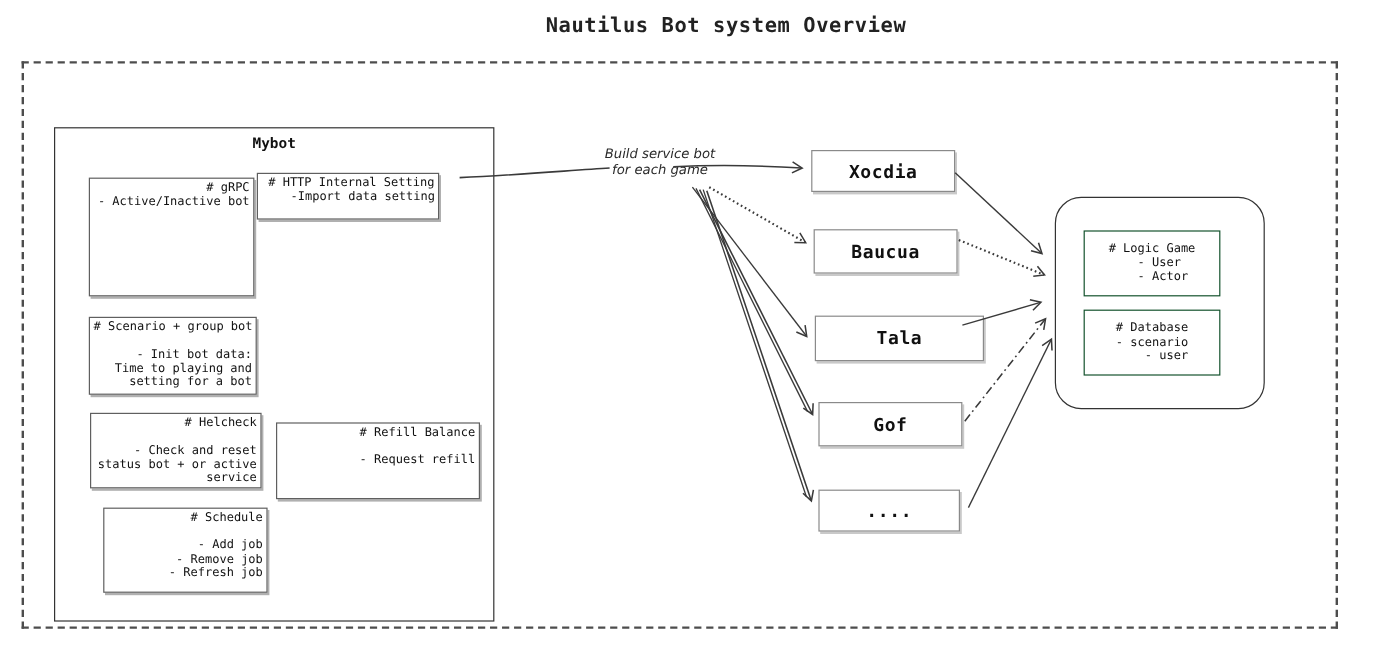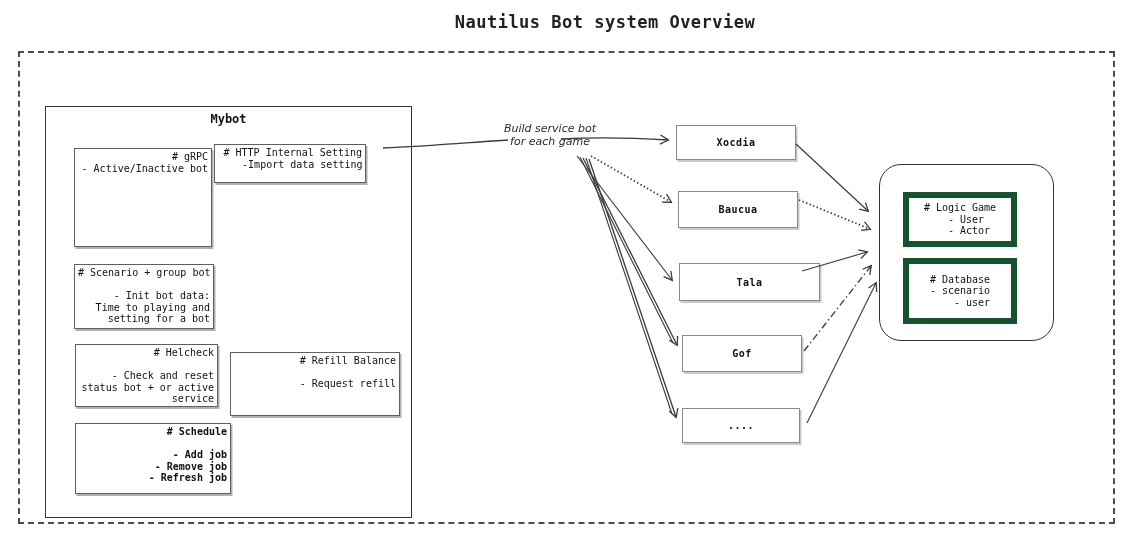--- a/index.html
+++ b/index.html
@@ -60,37 +60,37 @@
   }
   .game-box {
     position: absolute;
     border: 1px solid #8a8a8a;
     background: #fff;
     box-shadow: 1.5px 2px 0 #c9c9c9;
     box-sizing: border-box;
     display: flex;
     align-items: center;
     justify-content: center;
-    font-size: 10px;
+    font-size: 15px;
     font-weight: bold;
     letter-spacing: 0.5px;
     color: #111;
   }
   .core {
     position: absolute;
     left: 879px; top: 164px;
     width: 175px; height: 177px;
     border: 1.4px solid #333;
     border-radius: 22px;
     box-sizing: border-box;
     background: #fff;
   }
   .core-subbox {
     position: absolute;
-    border: 6px solid #14532d;
+    border: 1px solid #14532d;
     background: #fff;
     box-sizing: border-box;
     display: flex;
     align-items: center;
     justify-content: center;
     font-size: 10px;
     line-height: 11.6px;
     white-space: pre;
     color: #111;
   }
@@ -142,21 +142,21 @@
   <div class="subbox" style="left:75px; top:344px; width:143px; height:63px;"># Helcheck
 
     - Check and reset
 status bot + or active
 service</div>
 
   <div class="subbox" style="left:230px; top:352px; width:170px; height:64px;"># Refill Balance
 
     - Request refill</div>
 
-  <div class="subbox" style="left:75px; top:423px; width:156px; height:71px;font-weight:bold;"># Schedule
+  <div class="subbox" style="left:86px; top:423px; width:137px; height:71px;"># Schedule
 
     - Add job
     - Remove job
     - Refresh job</div>
 
   <div class="edge-label">Build service bot
 for each game</div>
 
   <div class="game-box" style="left:676px; top:125px; width:120px; height:35px;">
     <span>Xocdia</span>
@@ -171,21 +171,21 @@
     <span>Gof</span>
   </div>
   <div class="game-box" style="left:682px; top:408px; width:118px; height:35px;">
     <span>....</span>
   </div>
 
   <div class="core"></div>
   <div class="core-subbox" style="left:903px; top:192px; width:114px; height:55px;"># Logic Game
     - User
     - Actor</div>
-  <div class="core-subbox" style="left:903px; top:258px; width:114px; height:66px;"># Database
+  <div class="core-subbox" style="left:903px; top:258px; width:114px; height:55px;"># Database
 - scenario
     - user</div>
 
   <svg class="arrows" viewBox="0 0 1146 553">
     <defs>
       <marker id="arrow" viewBox="-10 -6 12 12" refX="-0.5" refY="0" markerWidth="11" markerHeight="11" orient="auto" markerUnits="userSpaceOnUse">
         <path d="M-9,-5 L0,0 L-9,5" fill="none" stroke="#3a3a3a" stroke-width="1.4"></path>
       </marker>
     </defs>
 

